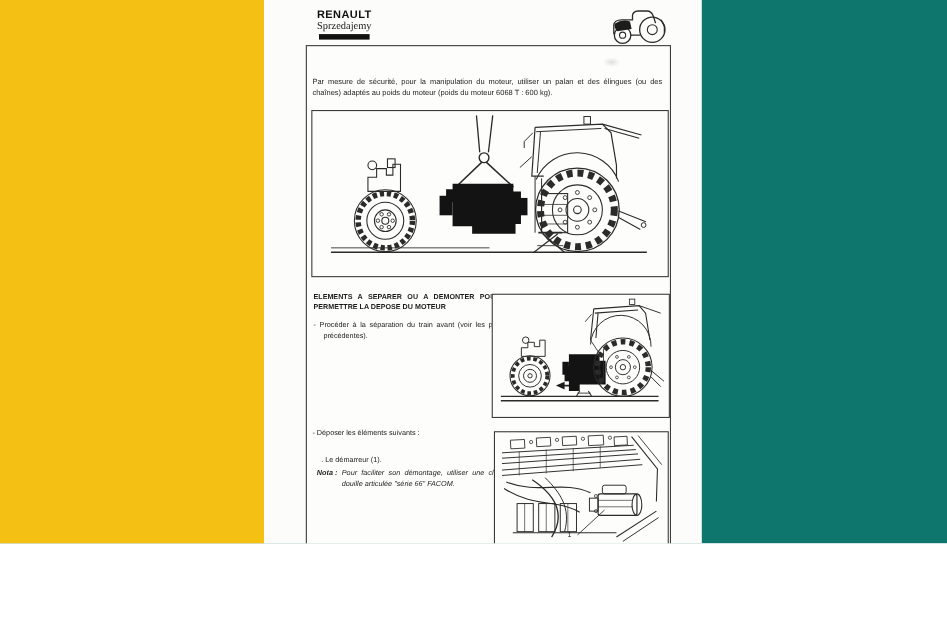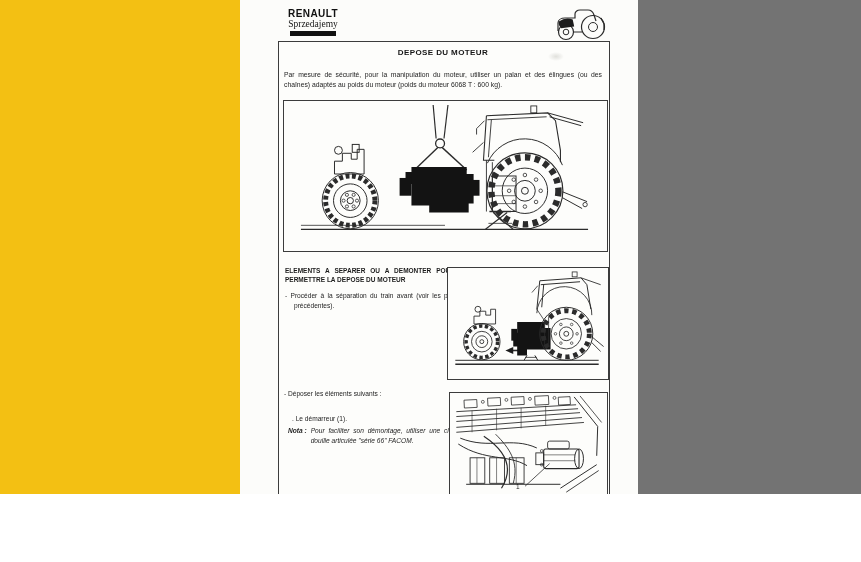--- a/index.html
+++ b/index.html
@@ -1,17 +1,17 @@
 <!DOCTYPE html>
 <html><head>
 <meta charset="utf-8">
 <style>
   html,body{margin:0;padding:0;background:#ffffff;}
   .screen{position:relative;width:861px;height:494px;overflow:hidden;
-          font-family:"Liberation Sans",sans-serif;background:#737373;}
+          font-family:"Liberation Sans",sans-serif;background:#0f766e;}
   .abs{position:absolute;}
 
   
   .band-yellow{left:0;top:0;width:240px;height:562px;background:#f3c013;}
   .band-black{left:638px;top:0;width:223px;height:562px;background:#0d0d0d;}
 
   
   .scan{left:240px;top:0;width:398px;height:562px;background:#fcfcfa;color:#1f1f1f;}
 
   
@@ -90,21 +90,20 @@
         <circle class="ln" cx="14" cy="30" r="7.5" stroke-width="1.2"></circle>
         <circle class="ln" cx="14" cy="30" r="2.8" stroke-width="1"></circle>
         <path class="ln" stroke-width="1.2" d="M6,29 v-8 c0,-3 3,-5 7,-5 h10 v-4 c0,-2 2,-4 5,-4 h8 c3,0 5,2 6,5 l2,6"></path>
         <path class="ln" stroke-width="1.2" d="M6,29 h1 M21,30 h9 M52,28 v-6 l-3,-6"></path>
         <path d="M7,19 q7,-4 14,-1 l1,7 -13,1 q-3,-3 -2,-7 z" fill="#1c1c1c" transform="rotate(-4 14 22)"></path>
       </svg>
     </div>
 
     <div class="abs doc-frame"></div>
 
-    <div class="abs doc-title">DEPOSE DU MOTEUR</div>
     <div class="abs smudge"></div>
 
     <p class="abs doc-intro">Par mesure de sécurité, pour la manipulation du moteur, utiliser un palan et des élingues (ou des chaînes) adaptés au poids du moteur (poids du moteur 6068 T : 600 kg).</p>
 
     <div class="abs fig fig1">
       <svg width="321" height="148" viewBox="0 0 323 150">
         <g>
           <line class="ln" x1="16" y1="130" x2="307" y2="130" stroke-width="1.3"></line>
           <line class="ln" x1="16" y1="126" x2="162" y2="126" stroke-width=".8"></line>
         </g>

